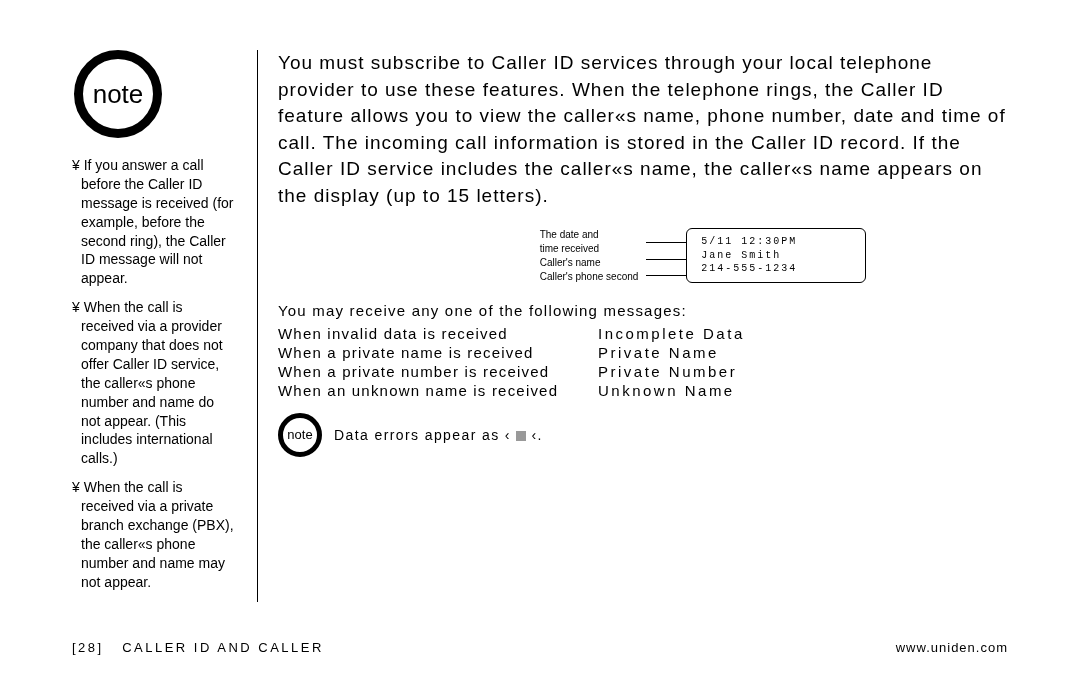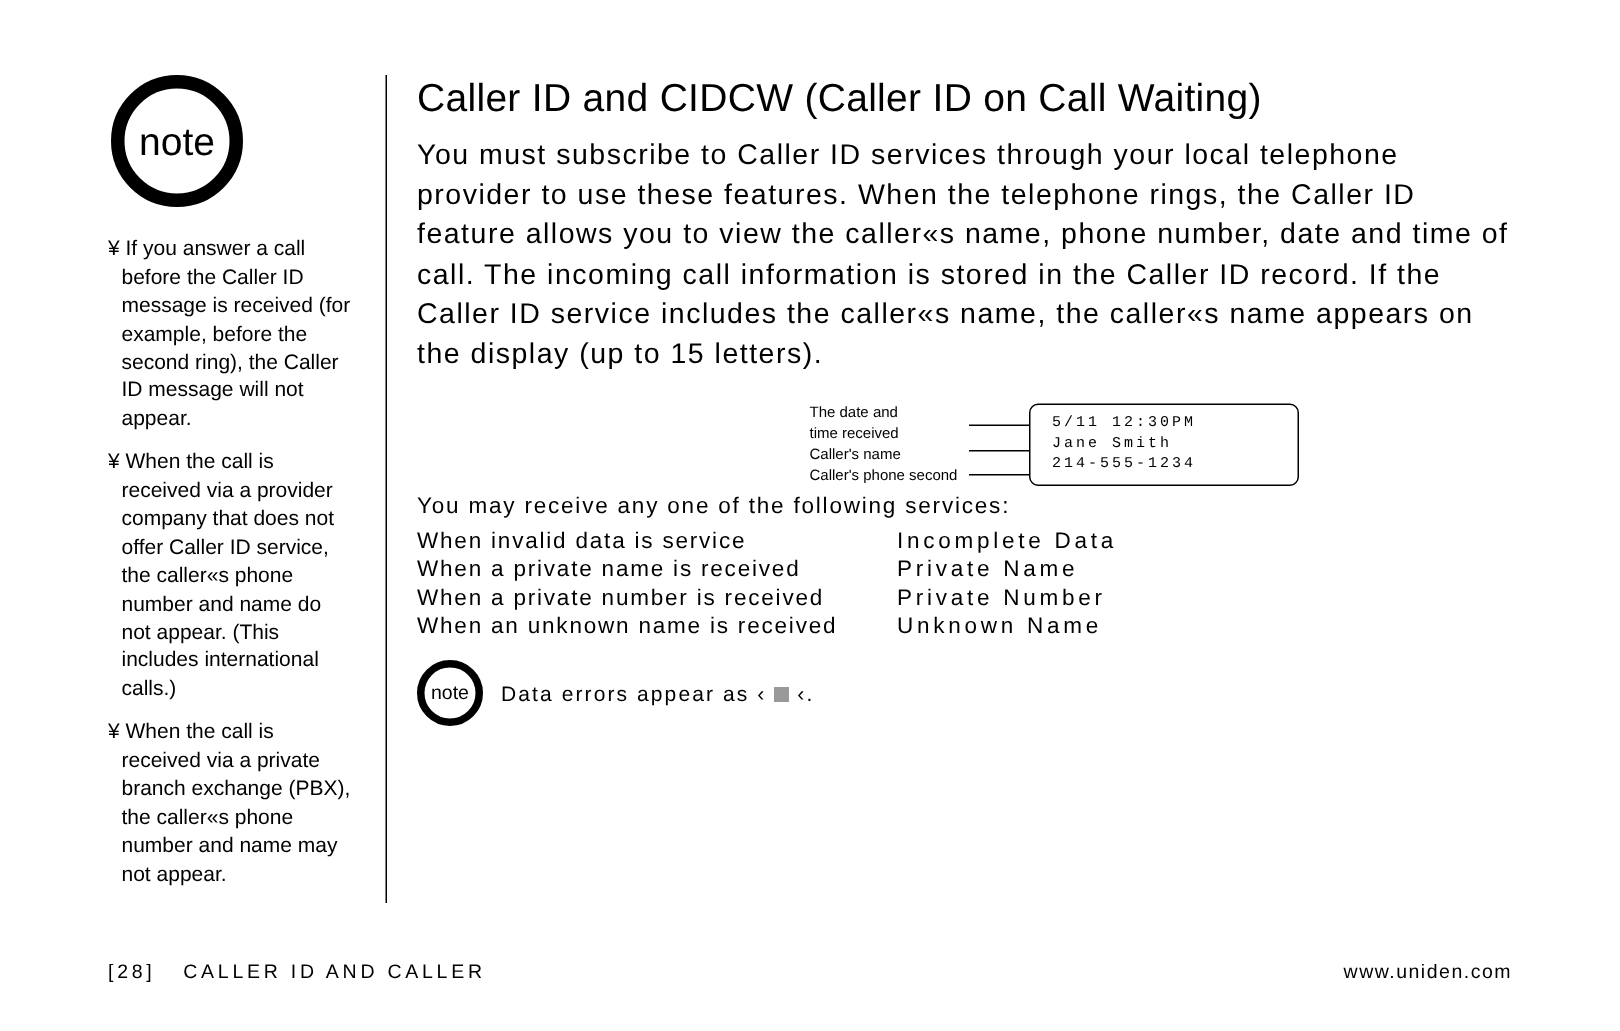--- a/index.html
+++ b/index.html
@@ -68,21 +68,21 @@
 .intro {
   font-size: 19px;
   line-height: 1.4;
   letter-spacing: 1.0px;
   margin-bottom: 18px;
 }
 .diagram {
   display: flex;
   align-items: center;
   justify-content: center;
-  margin: 0 0 4px 120px;
+  margin: 0 0 18px 120px;
   gap: 0;
 }
 .diag-labels {
   font-size: 10px;
   line-height: 1.4;
   text-align: left;
   padding-right: 8px;
 }
 .diag-labels div { white-space: nowrap; }
 .diag-lines {
@@ -152,21 +152,20 @@
       <span>note</span>
     </div>
     <ul>
       <li>¥ If you answer a call before the Caller ID message is received (for example, before the second ring), the Caller ID message will not appear.</li>
       <li>¥ When the call is received via a provider company that does not offer Caller ID service, the caller«s phone number and name do not appear. (This includes international calls.)</li>
       <li>¥ When the call is received via a private branch exchange (PBX), the caller«s phone number and name may not appear.</li>
     </ul>
   </div>
 
   <div class="main">
-    <h1>Caller ID and CIDCW (Caller ID on Call Waiting)</h1>
     <p class="intro">You must subscribe to Caller ID services through your local telephone provider to use these features. When the telephone rings, the Caller ID feature allows you to view the caller«s name, phone number, date and time of call. The incoming call information is stored in the Caller ID record. If the Caller ID service includes the caller«s name, the caller«s name appears on the display (up to 15 letters).</p>
 
     <div class="diagram">
       <div class="diag-labels">
         <div>The date and</div>
         <div>time received</div>
         <div>Caller's name</div>
         <div>Caller's phone second</div>
       </div>
       <div class="diag-lines">
@@ -174,24 +173,24 @@
           <div class="l2"></div>
           <div class="l3"></div>
       </div>
       <div class="lcd">
         <div>5/11 12:30PM</div>
         <div>Jane Smith</div>
         <div>214-555-1234</div>
       </div>
     </div>
 
-    <p class="msg-intro">You may receive any one of the following services:</p>
+    <p class="msg-intro">You may receive any one of the following messages:</p>
     <div class="msg-table">
       <div class="msg-row">
-        <span class="msg-cond">When invalid data is service</span>
+        <span class="msg-cond">When invalid data is received</span>
         <span class="msg-val">Incomplete Data</span>
       </div>
       <div class="msg-row">
         <span class="msg-cond">When a private name is received</span>
         <span class="msg-val">Private Name</span>
       </div>
       <div class="msg-row">
         <span class="msg-cond">When a private number is received</span>
         <span class="msg-val">Private Number</span>
       </div>

